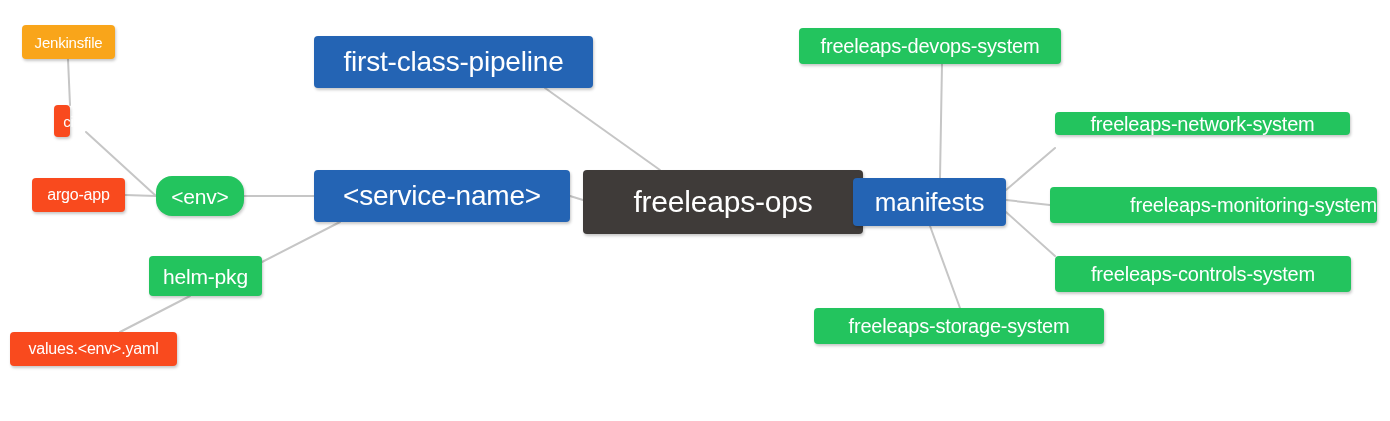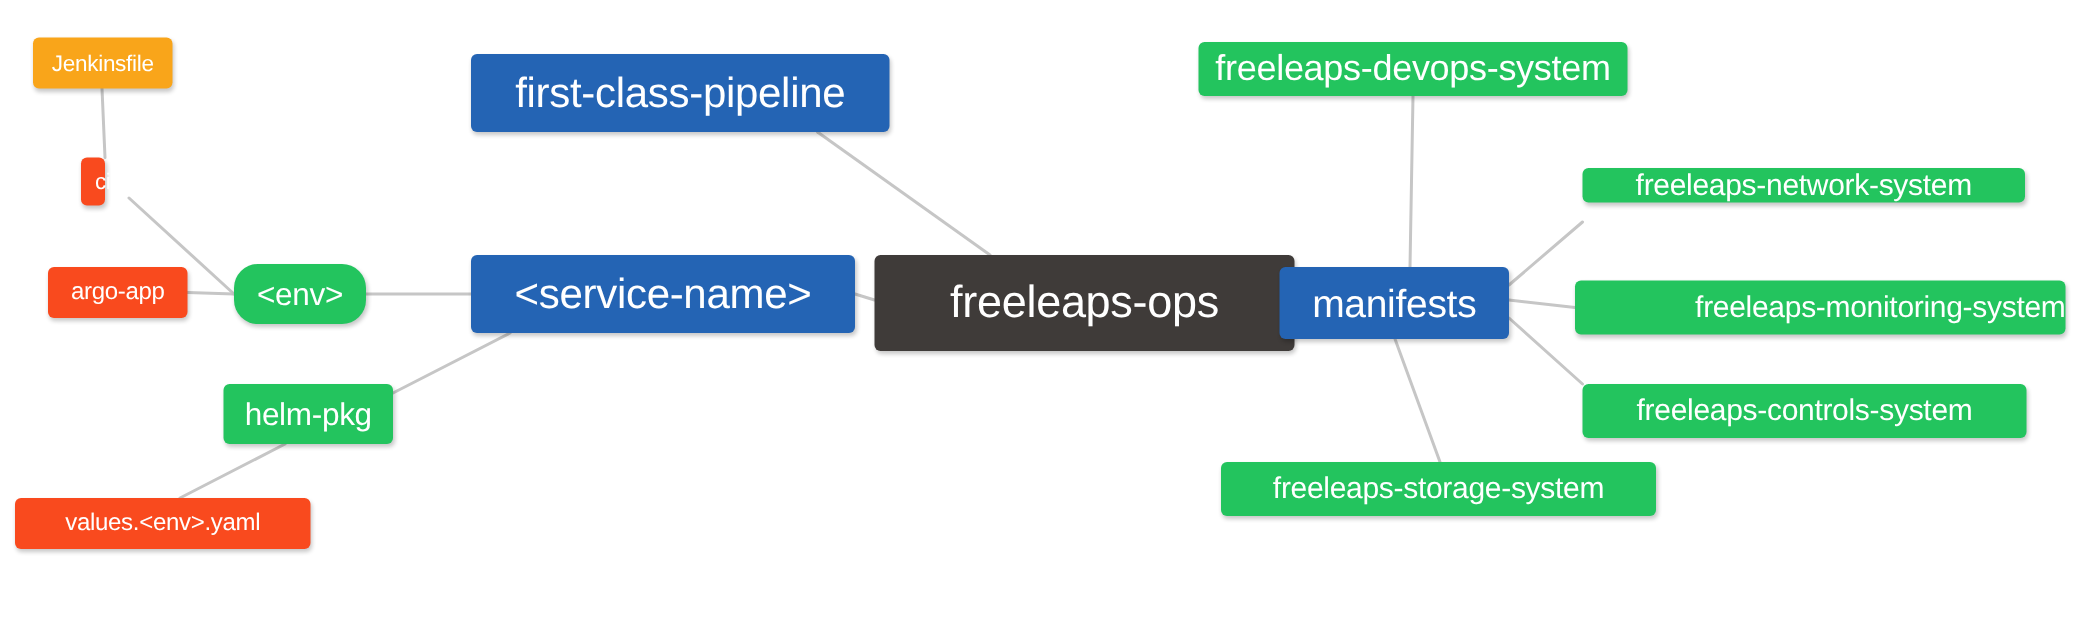--- a/index.html
+++ b/index.html
@@ -71,36 +71,36 @@
       </div>
       <div class="node" style="left: 32px; top: 178px; width: 93px; height: 34px; background: rgb(249, 74, 30); font-size: 16px; text-align: center;">
         <span class="node-label">argo-app</span>
       </div>
       <div class="node" style="left: 156px; top: 176px; width: 88px; height: 40px; background: rgb(35, 196, 94); font-size: 21px; border-radius: 16px;">
         <span class="node-label">&lt;env&gt;</span>
       </div>
       <div class="node" style="left: 149px; top: 256px; width: 113px; height: 40px; background: rgb(35, 196, 94); font-size: 21px;">
         <span class="node-label">helm-pkg</span>
       </div>
-      <div class="node" style="left: 10px; top: 332px; width: 197px; height: 34px; background: rgb(249, 74, 30); font-size: 16px;">
+      <div class="node" style="left: 10px; top: 332px; width: 167px; height: 34px; background: rgb(249, 74, 30); font-size: 16px;">
         <span class="node-label">values.&lt;env&gt;.yaml</span>
       </div>
       <div class="node" style="left: 314px; top: 36px; width: 279px; height: 52px; background: rgb(36, 100, 180); font-size: 28px;">
         <span class="node-label">first-class-pipeline</span>
       </div>
       <div class="node" style="left: 314px; top: 170px; width: 256px; height: 52px; background: rgb(36, 100, 180); font-size: 28px;">
         <span class="node-label">&lt;service-name&gt;</span>
       </div>
       <div class="node" style="left: 583px; top: 170px; width: 280px; height: 64px; background: rgb(63, 59, 57); font-size: 30px;">
         <span class="node-label">freeleaps-ops</span>
       </div>
       <div class="node" style="left: 853px; top: 178px; width: 153px; height: 48px; background: rgb(36, 100, 180); font-size: 26px;">
         <span class="node-label">manifests</span>
       </div>
-      <div class="node" style="left: 799px; top: 28px; width: 286px; height: 36px; background: rgb(35, 196, 94); font-size: 24px;">
+      <div class="node" style="left: 799px; top: 28px; width: 262px; height: 36px; background: rgb(35, 196, 94); font-size: 20px;">
         <span class="node-label">freeleaps-devops-system</span>
       </div>
       <div class="node" style="left: 1055px; top: 112px; width: 295px; height: 23px; background: rgb(35, 196, 94); font-size: 20px; text-align: center;">
         <span class="node-label">freeleaps-network-system</span>
       </div>
       <div class="node" style="left: 1050px; top: 187px; width: 327px; height: 36px; background: rgb(35, 196, 94); font-size: 20px; justify-content: flex-end;">
         <span class="node-label">freeleaps-monitoring-system</span>
       </div>
       <div class="node" style="left: 1055px; top: 256px; width: 296px; height: 36px; background: rgb(35, 196, 94); font-size: 20px;">
         <span class="node-label">freeleaps-controls-system</span>

